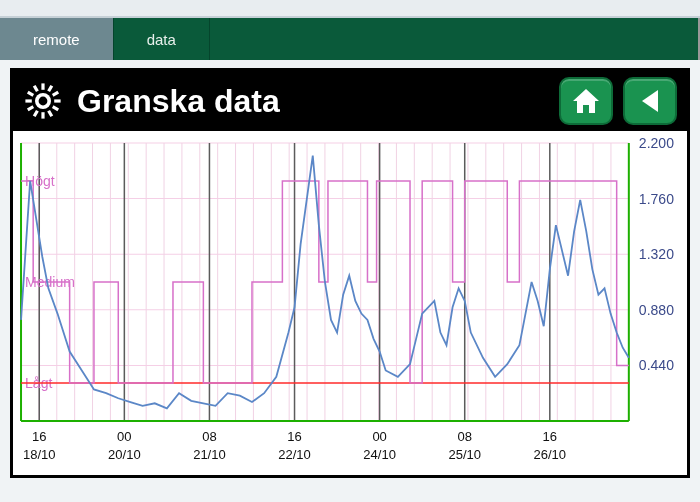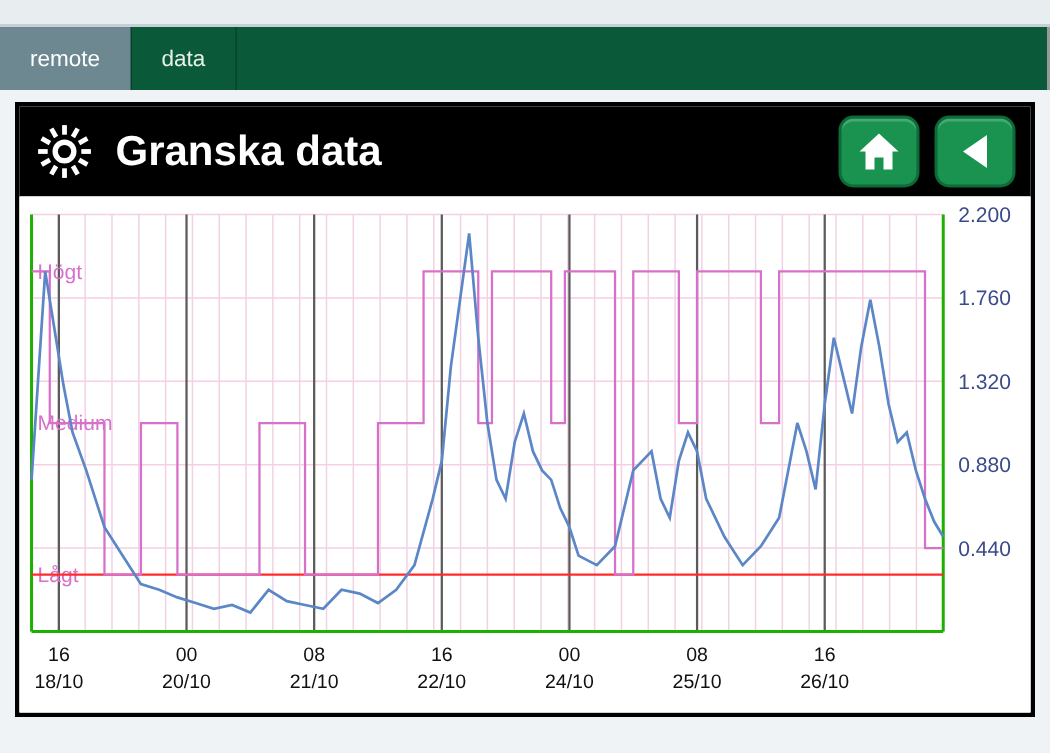--- a/index.html
+++ b/index.html
@@ -20,21 +20,21 @@
   .tab-row {
     display: flex;
     background: #0a5a3a;
     height: 42px;
     align-items: stretch;
     border-right: 2px solid #999;
   }
   .tab {
     display: flex;
     align-items: center;
-    padding: 0 20px;
+    padding: 0 33px;
     font-size: 15px;
     color: #fff;
     border-right: 1px solid #05452c;
     cursor: pointer;
   }
   .tab.active {
     background: #6d8890;
     color: #fff;
   }
   .tab.inactive {
@@ -54,21 +54,21 @@
     padding: 0 10px;
   }
   .gear {
     width: 40px;
     height: 40px;
     margin-right: 14px;
     flex-shrink: 0;
   }
   .title {
     color: #fff;
-    font-size: 28px;
+    font-size: 32px;
     font-weight: bold;
     flex: 1;
   }
   .hdr-btn {
     width: 54px;
     height: 48px;
     background: #1a9350;
     border: 2px solid #0d6b38;
     border-radius: 10px;
     margin-left: 10px;

